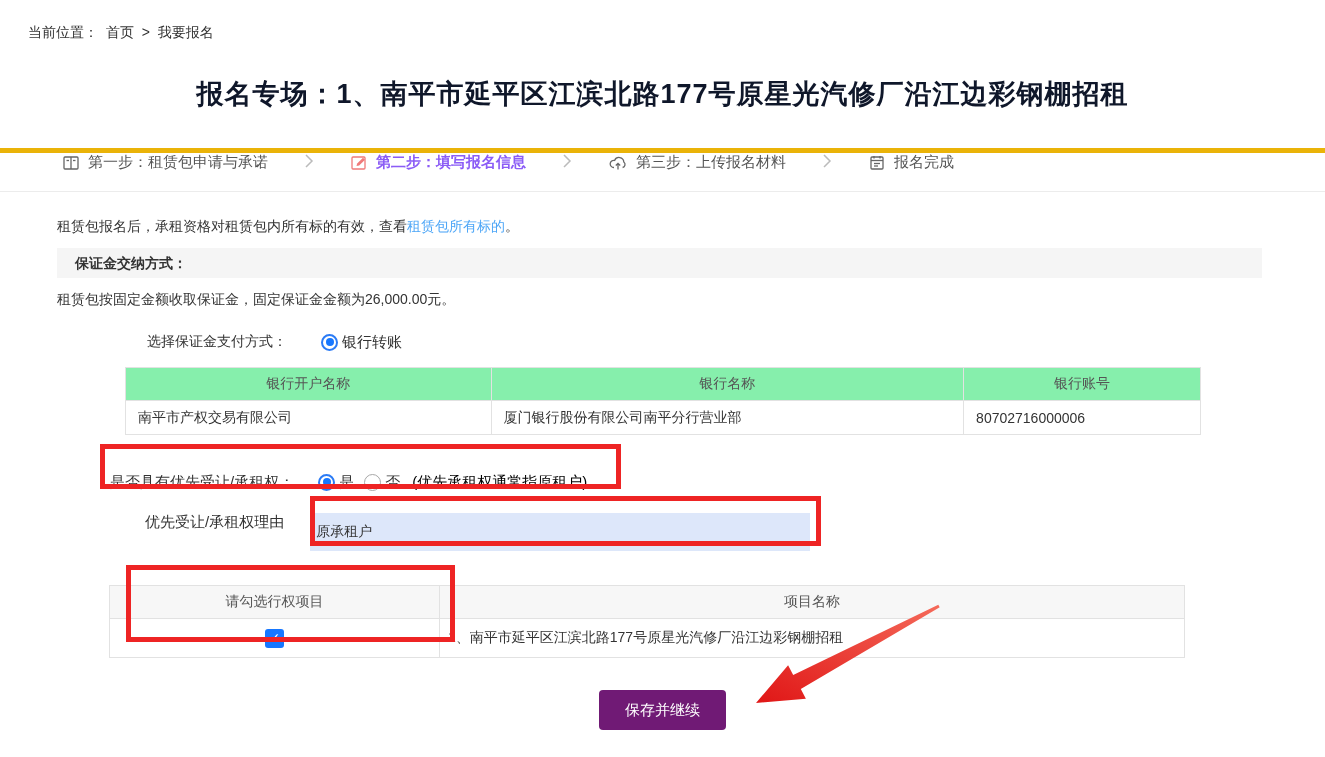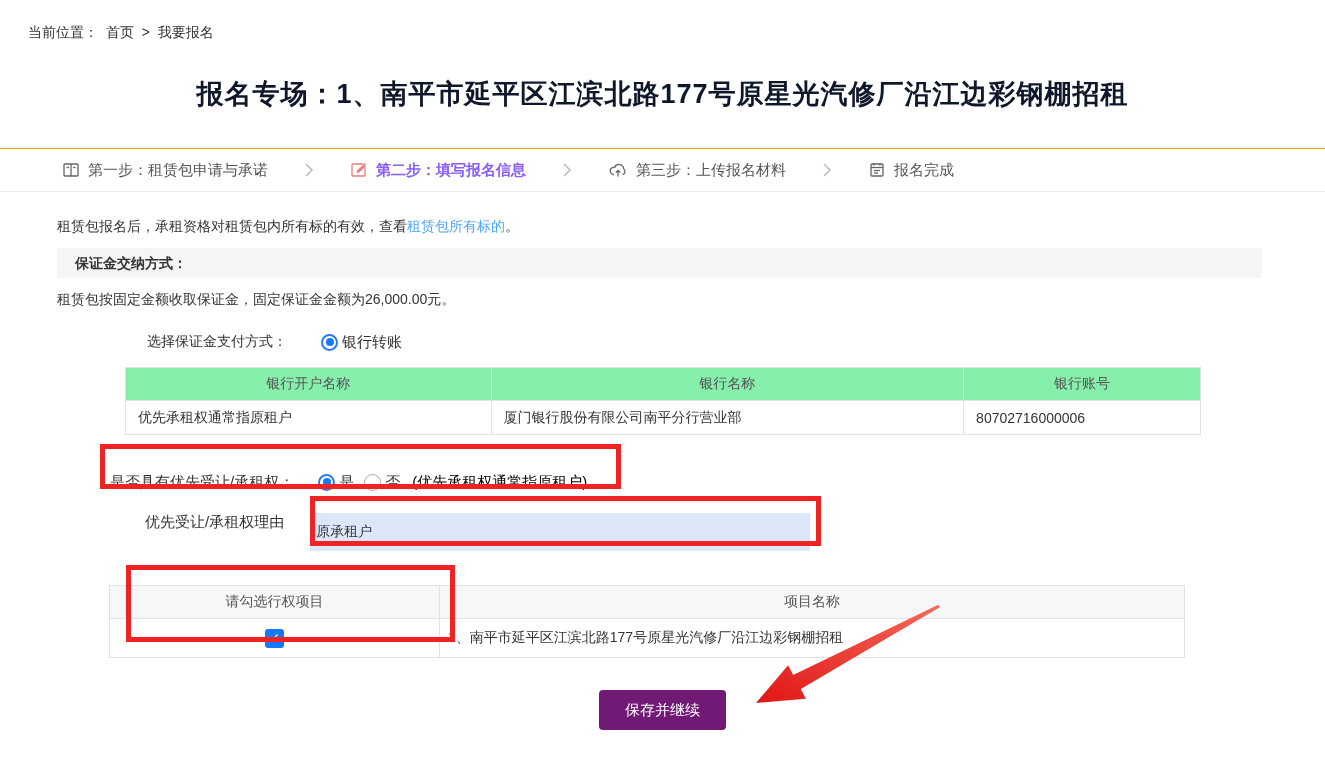--- a/index.html
+++ b/index.html
@@ -11,22 +11,22 @@
     color: #333;
     overflow: hidden;
   }
   .breadcrumb { padding: 24px 0 0 28px; font-size: 14px; color: #333; }
   .breadcrumb span { margin-right: 4px; }
   .breadcrumb .home { cursor: pointer; }
   .page-title { margin-top: 34px; text-align: center; font-size: 27px; font-weight: 700; color: #0f172a; letter-spacing: 1px; }
 
   .stepbar {
     margin-top: 36px; height: 44px;
-    border-top: 1px solid #eab308; border-bottom: 1px solid #ececec;
-    display: flex; align-items: center; padding-left: 62px;
+    border-top: 5px solid #eab308; border-bottom: 1px solid #ececec;
+    display: flex; align-items: flex-start; padding-left: 62px;
     font-size: 15px; color: #555;
   }
   .step { display: flex; align-items: center; gap: 8px; white-space: nowrap; }
   .step .icon { display: inline-flex; }
   .step.active { color: #8b5cf6; font-weight: 700; }
   .chevron { margin: 0 36px; display: inline-flex; }
 
   .notice { margin: 26px 0 0 57px; font-size: 14px; color: #333; }
   .notice a { color: #4da6f7; text-decoration: none; cursor: pointer; }
 
@@ -182,21 +182,21 @@
 <table class="bank-table">
   <thead>
     <tr>
       <th style="width:366px">银行开户名称</th>
       <th style="width:473px">银行名称</th>
       <th style="width:237px">银行账号</th>
     </tr>
   </thead>
   <tbody>
     <tr>
-      <td>优先承租权通常指原租户</td>
+      <td>南平市产权交易有限公司</td>
       <td>厦门银行股份有限公司南平分行营业部</td>
       <td>80702716000006</td>
     </tr>
   </tbody>
 </table>
 
 <div class="priority-row">
   <span class="lbl">是否具有优先受让/承租权：</span>
   <span class="radio on"></span>
   <span class="radio-lbl">是</span>

